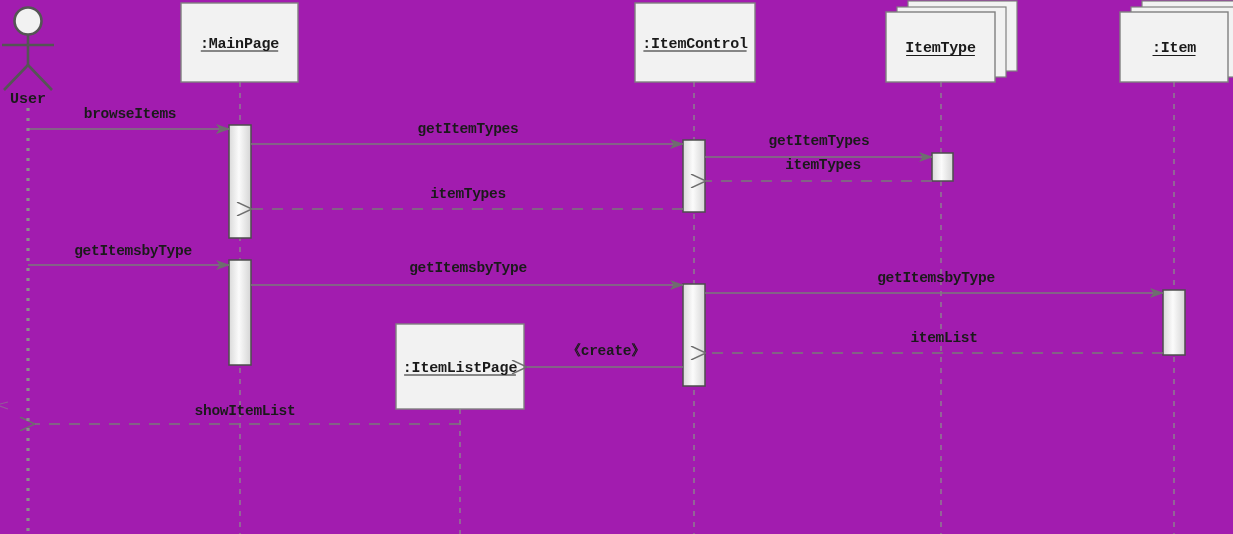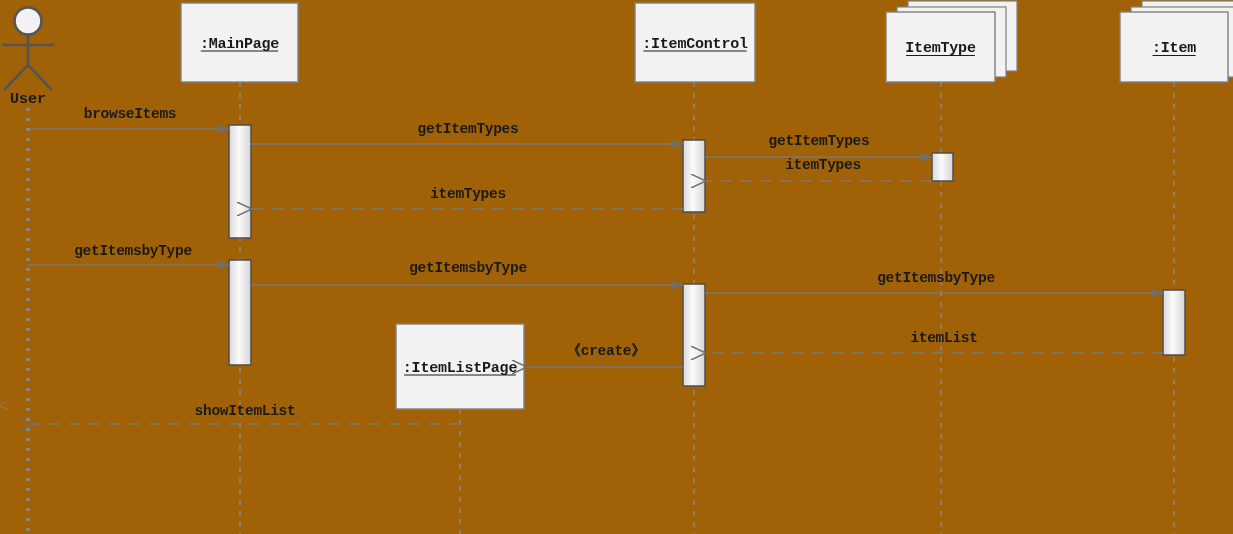--- a/index.html
+++ b/index.html
@@ -7,21 +7,21 @@
     padding: 0;
     background: #ffffff;
   }
   body {
     font-family: "Liberation Serif", "DejaVu Serif", serif;
   }
   #canvas {
     position: relative;
     width: 1233px;
     height: 534px;
-    background: #a16207;
+    background: #a21caf;
     overflow: hidden;
   }
   #diagram-svg {
     position: absolute;
     left: 0;
     top: 0;
     width: 1233px;
     height: 534px;
   }
   .obj-label {

